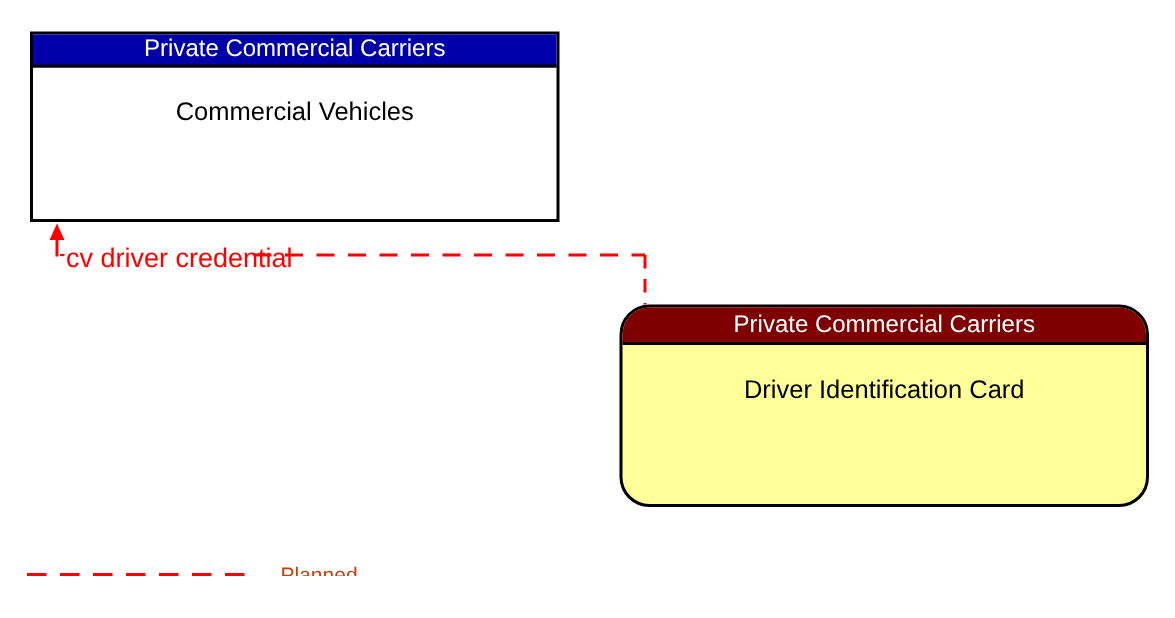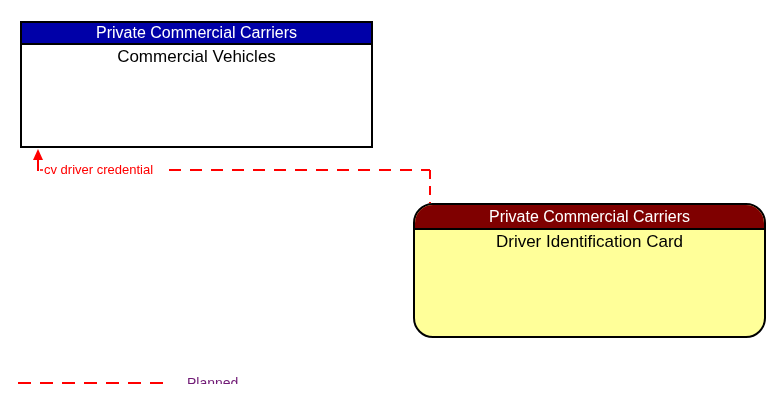--- a/index.html
+++ b/index.html
@@ -29,21 +29,21 @@
     font-size: 16px;
     line-height: 20px;
     border-bottom: 2px solid #000000;
     white-space: nowrap;
     overflow: hidden;
   }
   .box-title {
     text-align: center;
     color: #000000;
     font-size: 17px;
-    padding-top: 2px;
+    padding-top: 20px;
     white-space: nowrap;
   }
   #box-commercial-vehicles {
     left: 20px;
     top: 21px;
     width: 353px;
     height: 127px;
     background: #FFFFFF;
   }
   #box-commercial-vehicles .box-header {
@@ -70,21 +70,21 @@
     top: 0;
     width: 783px;
     height: 412px;
     pointer-events: none;
   }
   .flow-label {
     position: absolute;
     left: 44px;
     top: 162px;
     color: #FF0000;
-    font-size: 13px;
+    font-size: 18px;
     white-space: nowrap;
   }
   .legend-label {
     position: absolute;
     left: 187px;
     top: 375px;
     color: #FF0000;
     font-size: 14px;
     white-space: nowrap;
   }
@@ -114,15 +114,15 @@
 
     <line class="red-stroke" x1="169" y1="170" x2="430" y2="170" stroke="#FF0000" stroke-width="2" stroke-dasharray="12 9"></line>
 
     <line class="red-stroke" x1="430" y1="170" x2="430" y2="203" stroke="#FF0000" stroke-width="2" stroke-dasharray="9 7"></line>
 
     <line class="red-stroke" x1="18" y1="383" x2="166" y2="383" stroke="#FF0000" stroke-width="2" stroke-dasharray="13 9"></line>
   </svg>
 
   <div class="flow-label" style="color: rgb(255, 0, 0);">cv driver credential</div>
 
-  <div class="legend-label" style="color: #701a75; text-decoration: underline;">Planned</div>
+  <div class="legend-label" style="color: #c2410c; text-decoration: underline;">Planned</div>
 
 </div>
 
 </body></html>

